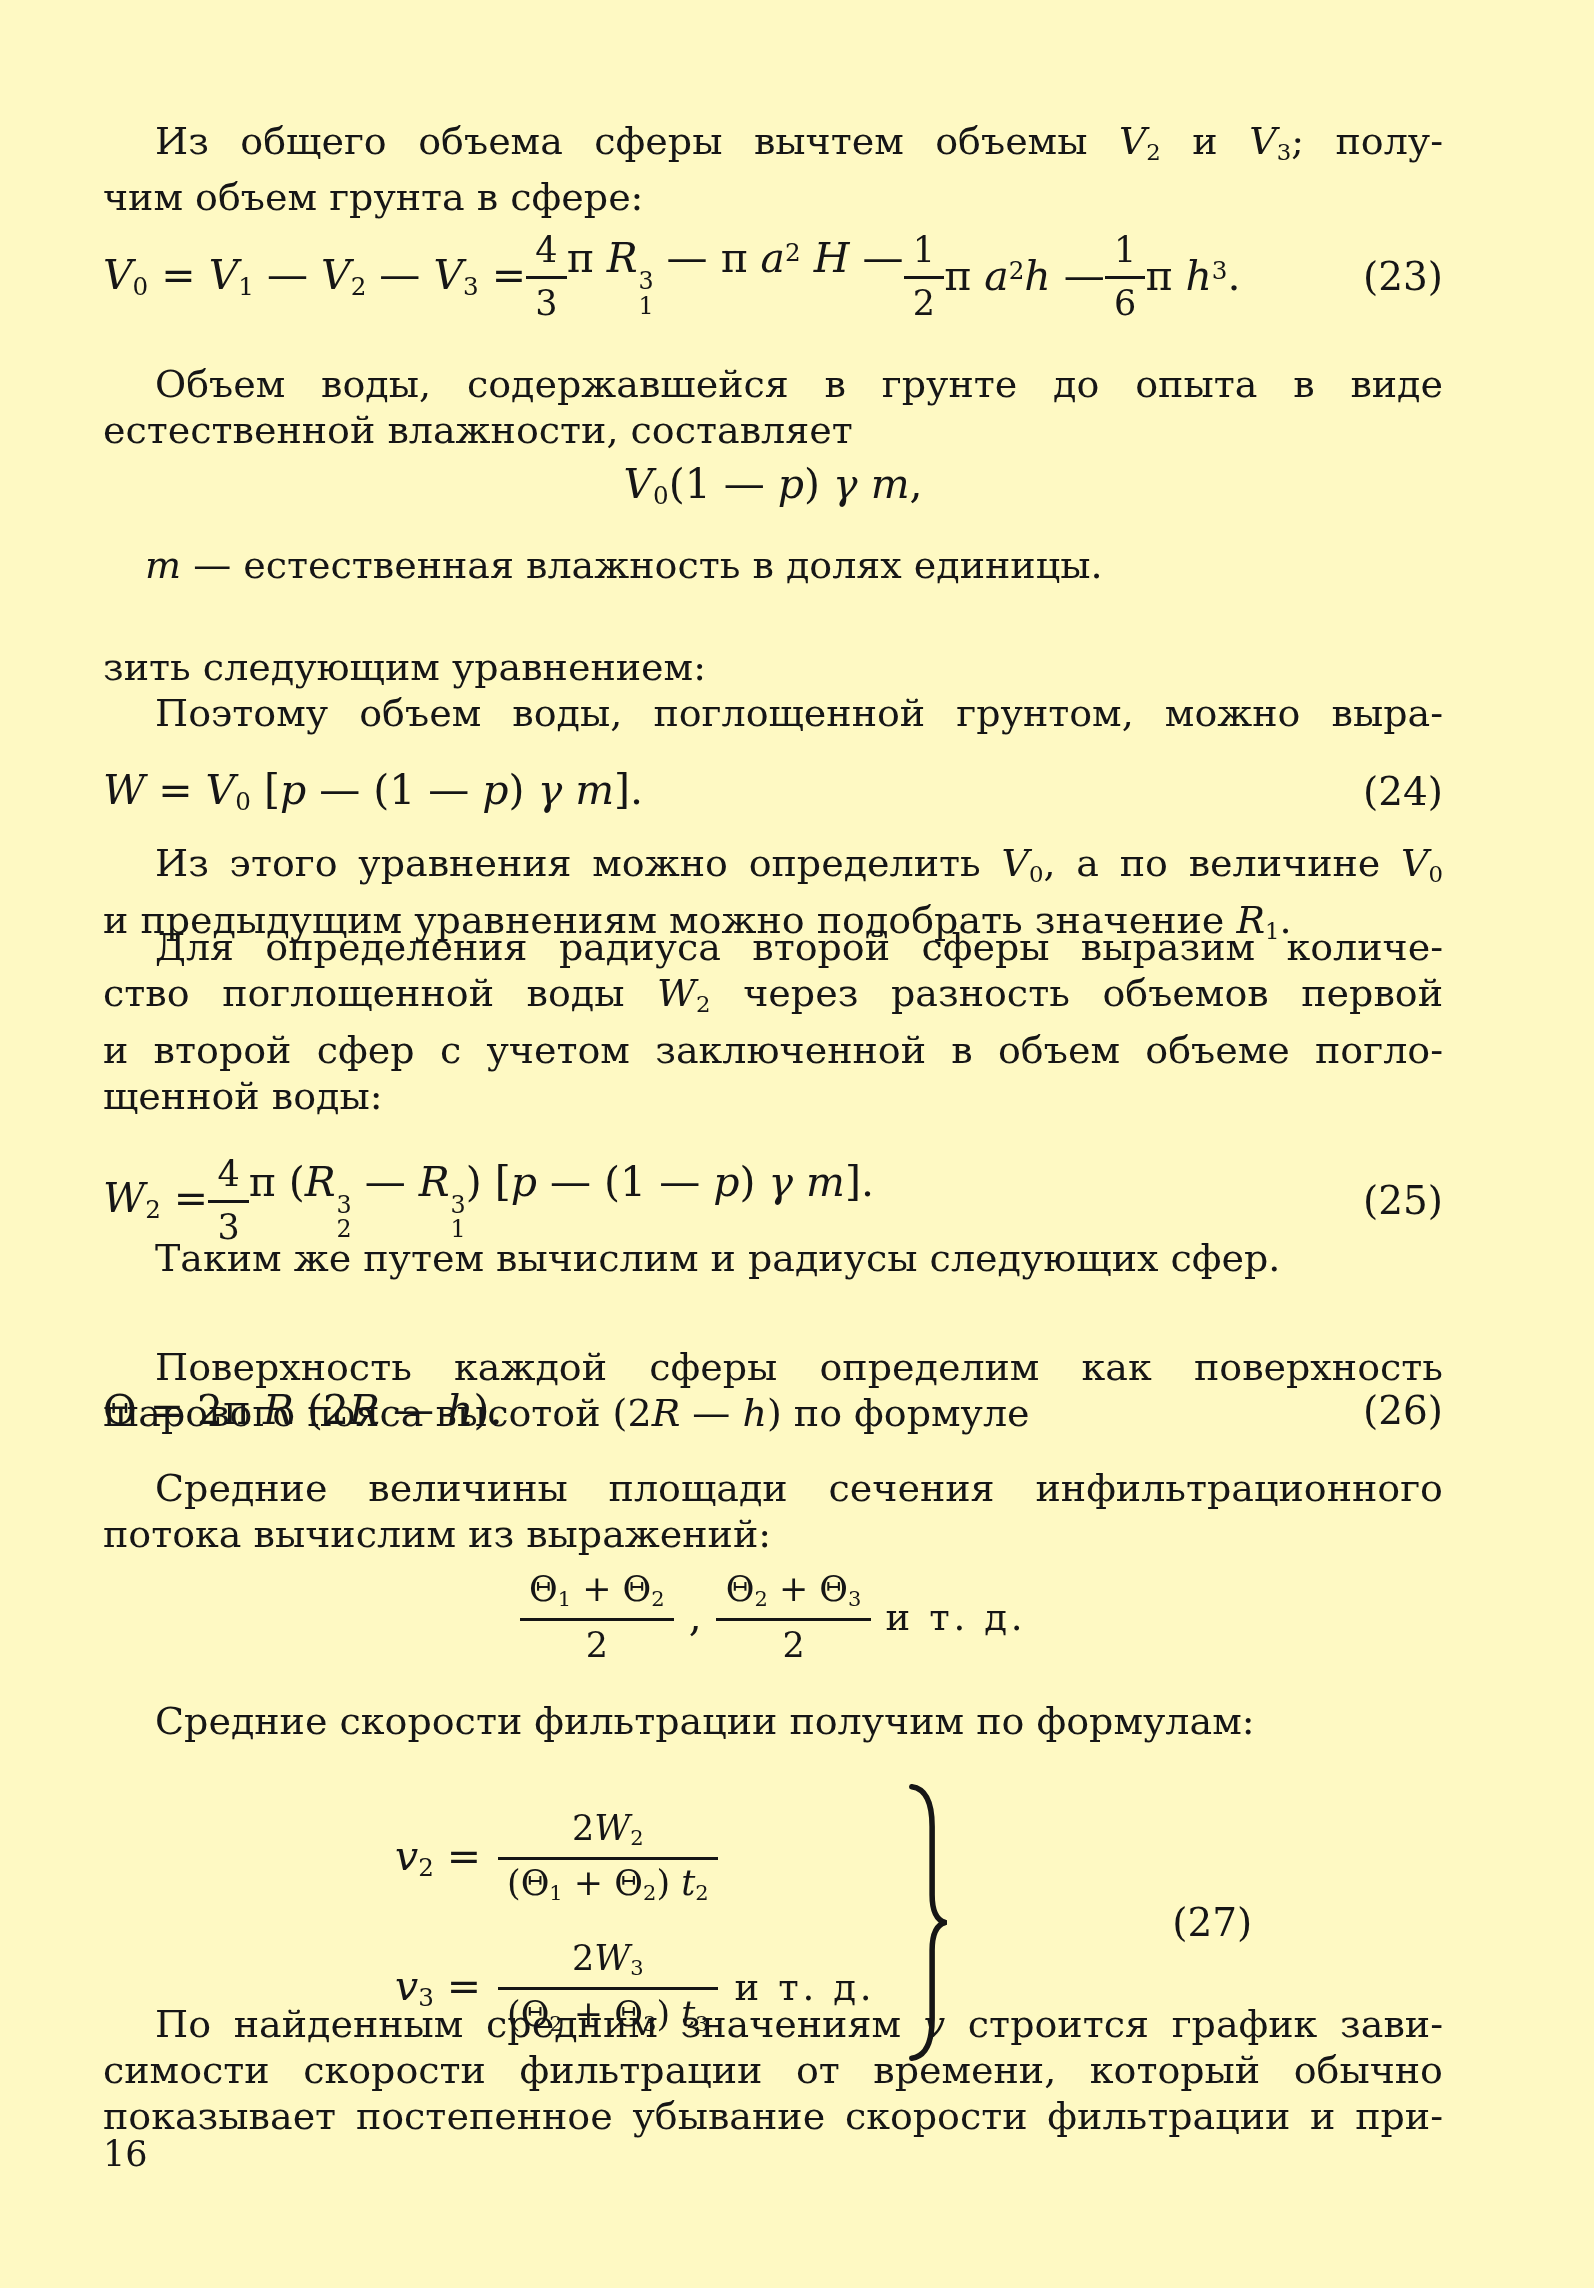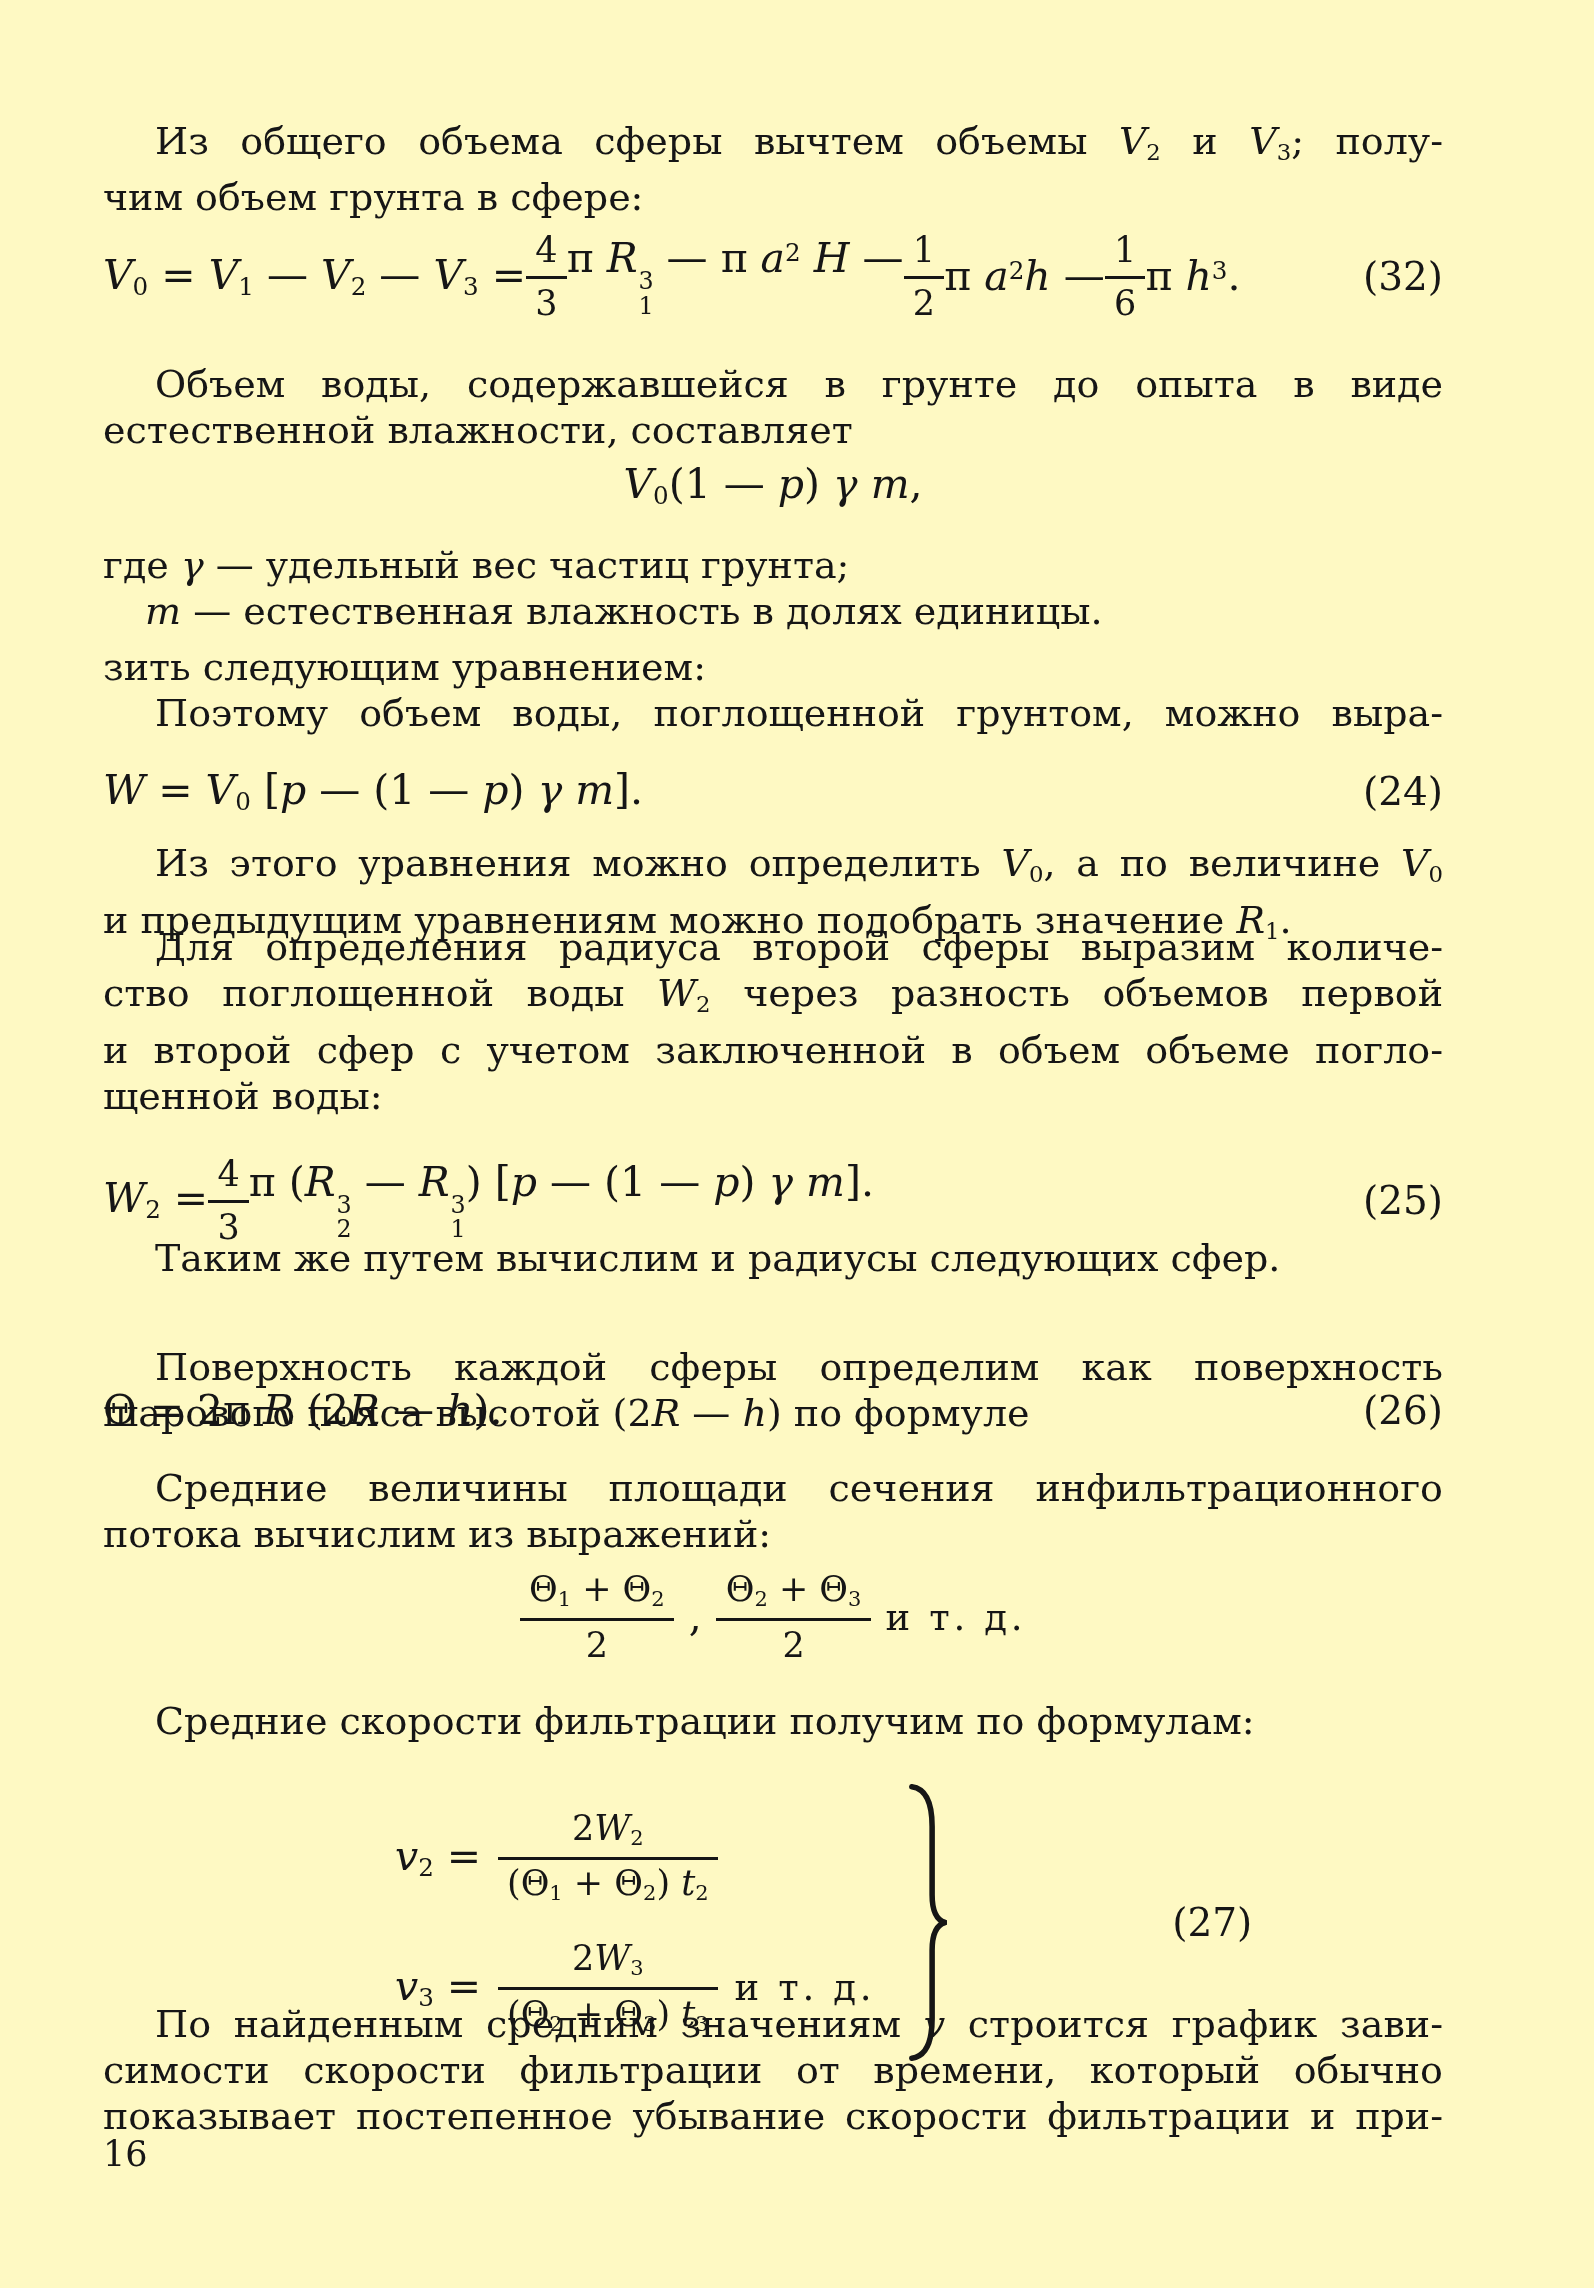--- a/index.html
+++ b/index.html
@@ -77,34 +77,33 @@
           <span class="fnum">1</span>
           <span class="fden">2</span>
         </span>
         <span>π <i>a</i><sup>2</sup><i>h</i> —</span>
         <span class="frac">
           <span class="fnum">1</span>
           <span class="fden">6</span>
         </span>
         <span>π <i>h</i><sup>3</sup>.</span>
       </span>
-      <span class="eqnum">(32)</span>
+      <span class="eqnum">(23)</span>
     </div>
 
     <div class="block" style="top:245px">
       <div class="line j indent">Объем воды, содержавшейся в грунте до опыта в виде</div>
       <div class="line">естественной влажности, составляет</div>
     </div>
 
     <div class="block ctr" style="top:343px;height:52px">
       <span><i>V</i><sub>0</sub>(1 — <i>p</i>) <i>γ</i> <i>m</i>,</span>
     </div>
 
     <div class="block" style="top:426px">
-      <div class="line">где <i>γ</i> — удельный вес частиц грунта;</div>
       <div class="line ind2"><i>m</i> — естественная влажность в долях единицы.</div>
     </div>
 
     <div class="block" style="top:528px">
       <div class="line">зить следующим уравнением:</div>
       <div class="line j indent">Поэтому объем воды, поглощенной грунтом, можно выра-</div>
     </div>
 
     <div class="block eqrow" style="top:643px;height:65px">
       <span class="eq">

